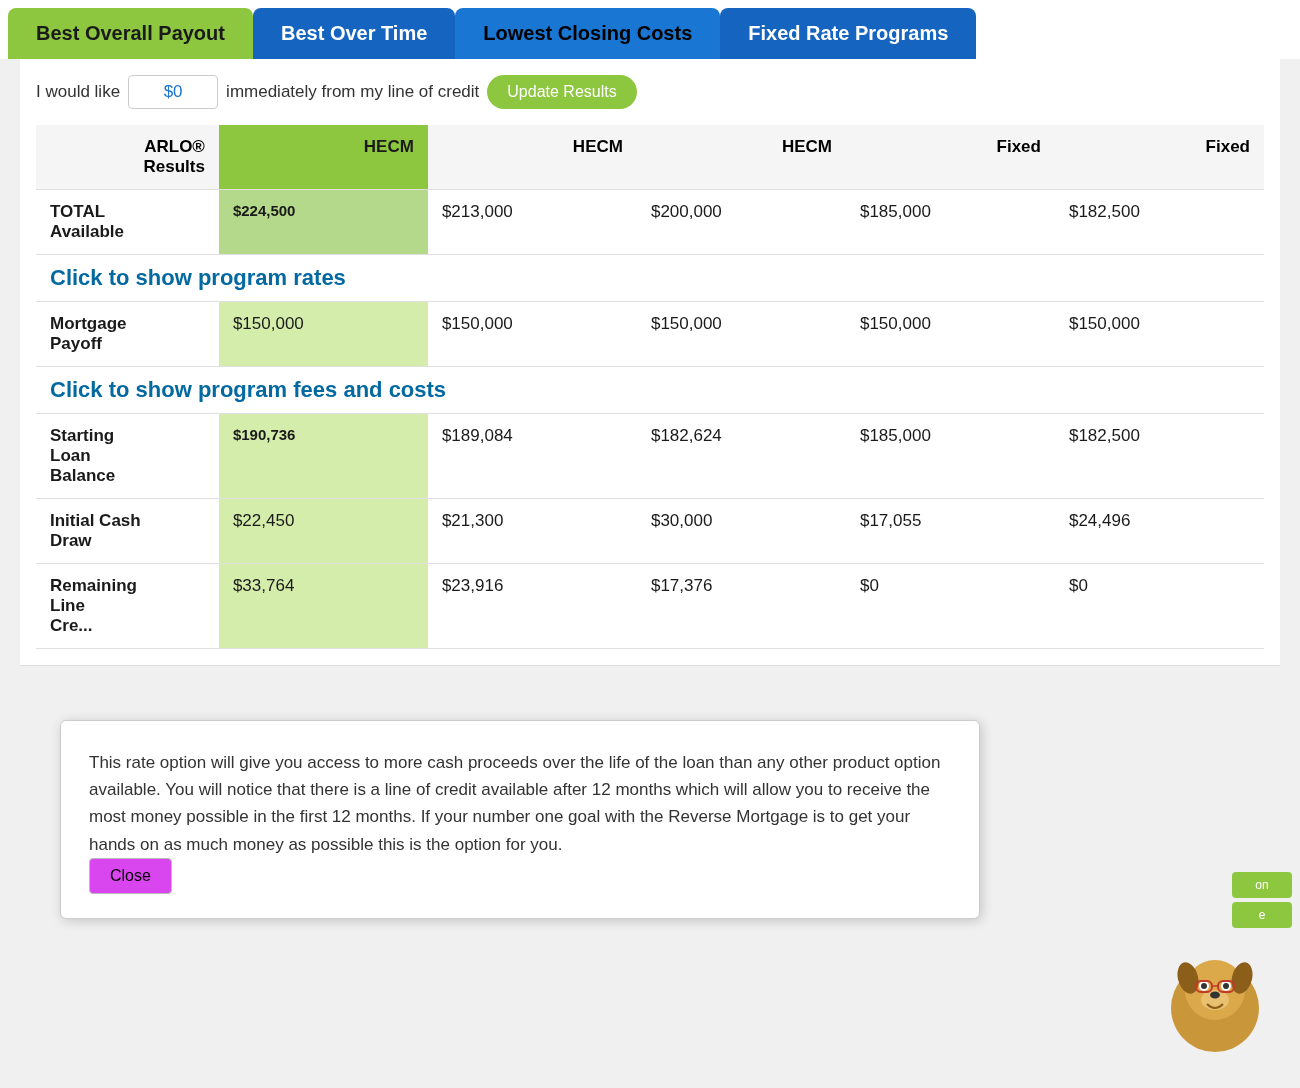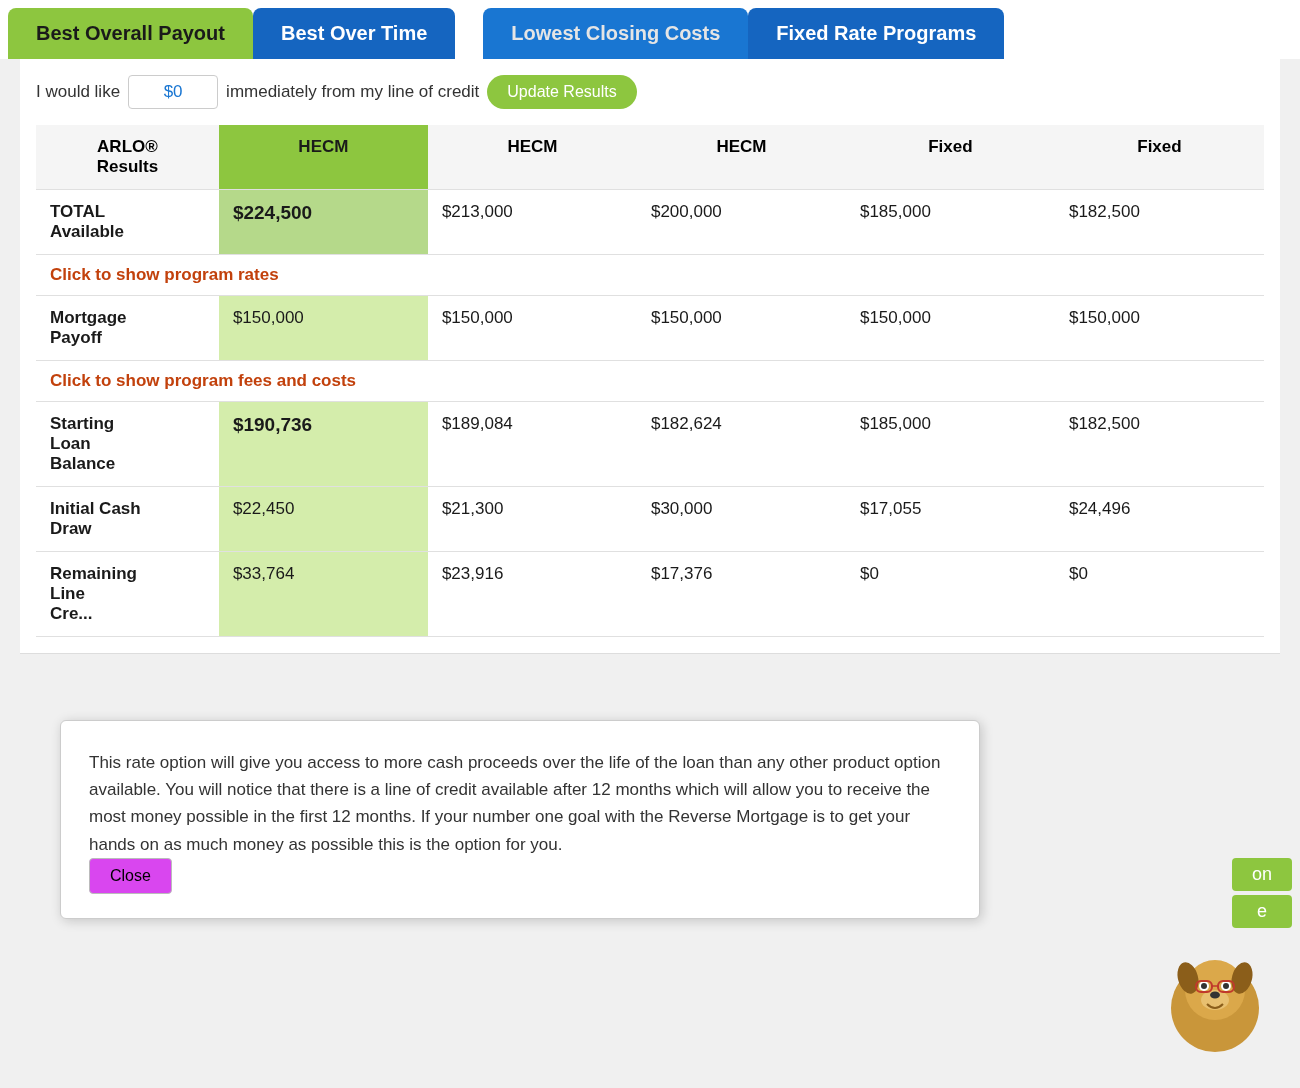--- a/index.html
+++ b/index.html
@@ -31,22 +31,21 @@
     .tab-green {
       background: #8dc63f;
       color: #1a1a1a;
     }
     .tab-blue {
       background: #1565c0;
       color: #fff;
     }
     .tab-blue2 {
       background: #1976d2;
-      color: #e5e5e5;
-      margin-left: 28px;
+      color: #000000;
     }
     .tab-blue3 {
       background: #1565c0;
       color: #fff;
     }
 
     
     .main-content {
       background: #fff;
       margin: 0 20px;
@@ -89,21 +88,21 @@
       font-size: 17px;
     }
     .results-table th, .results-table td {
       padding: 12px 14px;
       border-bottom: 1px solid #e0e0e0;
       vertical-align: top;
     }
     .results-table th {
       background: #f5f5f5;
       font-weight: bold;
-      text-align: center;
+      text-align: right;
     }
     .results-table th.highlight {
       background: #8dc63f;
       color: #1a1a1a;
     }
     .results-table td.highlight {
       background: #b5d98a;
     }
     .results-table td.light-green {
       background: #d4edab;
@@ -113,38 +112,38 @@
     }
     .col-header {
       width: 160px;
       text-align: center;
     }
     .cell-label {
       font-weight: bold;
       color: #1a1a1a;
     }
     .click-link {
-      color: #c2410c;
-      font-weight: bold;
-      font-size: 17px;
+      color: #0369a1;
+      font-weight: bold;
+      font-size: 22px;
       cursor: pointer;
       padding: 10px 14px;
       display: block;
     }
     .click-row td {
       padding: 0;
       border-bottom: 1px solid #e0e0e0;
     }
     .value-cell {
       text-align: left;
       color: #1a1a1a;
     }
     .bold-green {
       font-weight: bold;
-      font-size: 19px;
+      font-size: 15px;
     }
 
     
     .popup-overlay {
       position: absolute;
       left: 60px;
       top: 720px;
       width: 920px;
       background: #fff;
       border: 1px solid #ccc;
@@ -182,21 +181,21 @@
       bottom: 160px;
       display: flex;
       flex-direction: column;
       gap: 4px;
     }
     .right-btn {
       background: #8dc63f;
       color: #fff;
       border-radius: 4px;
       padding: 6px 10px;
-      font-size: 18px;
+      font-size: 12px;
       text-align: center;
       width: 60px;
     }
   </style>
 </head>
 <body>
 
 <div class="tab-bar">
   <button class="tab tab-green">Best Overall Payout</button>
   <button class="tab tab-blue">Best Over Time</button>

